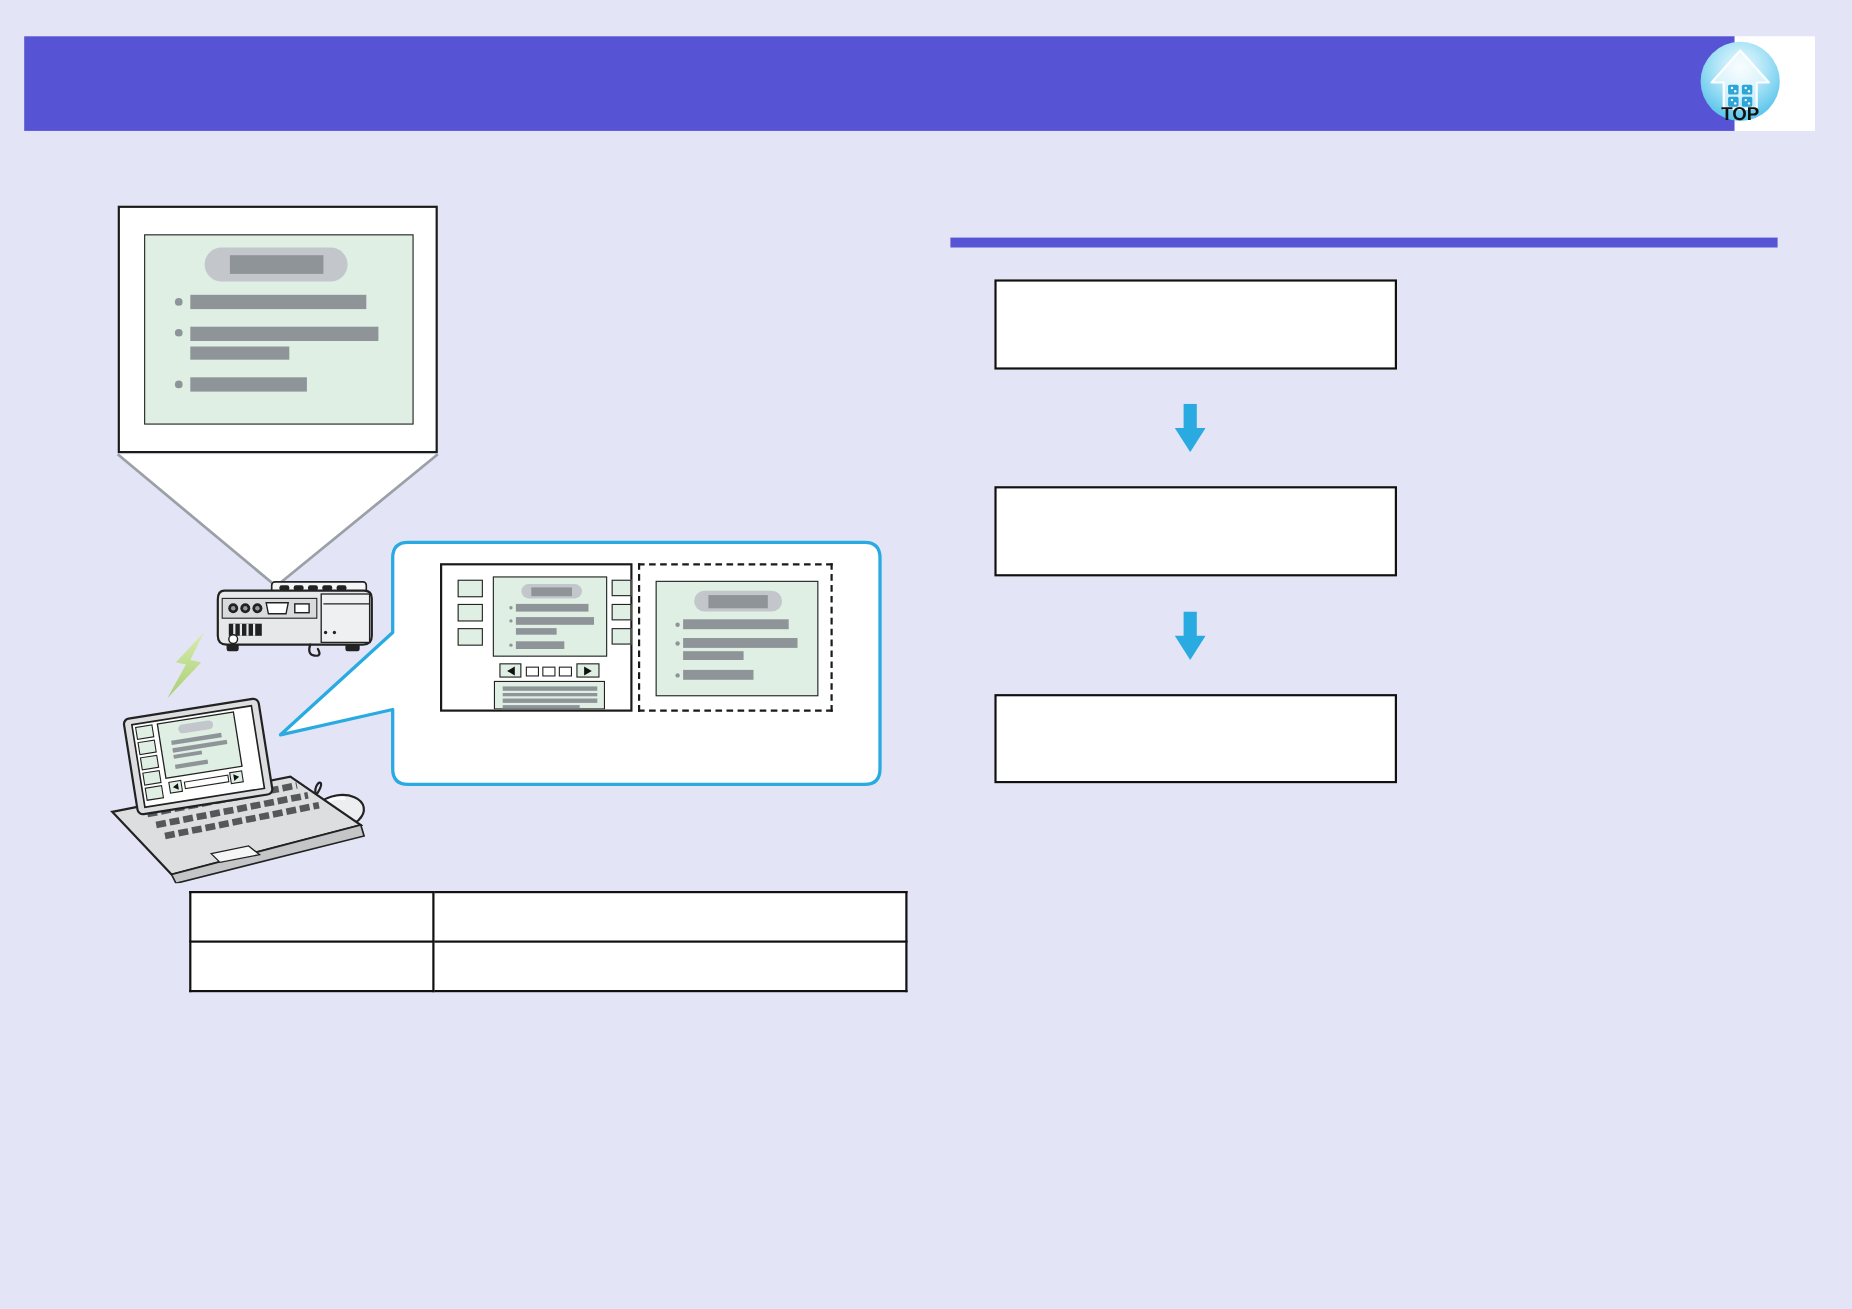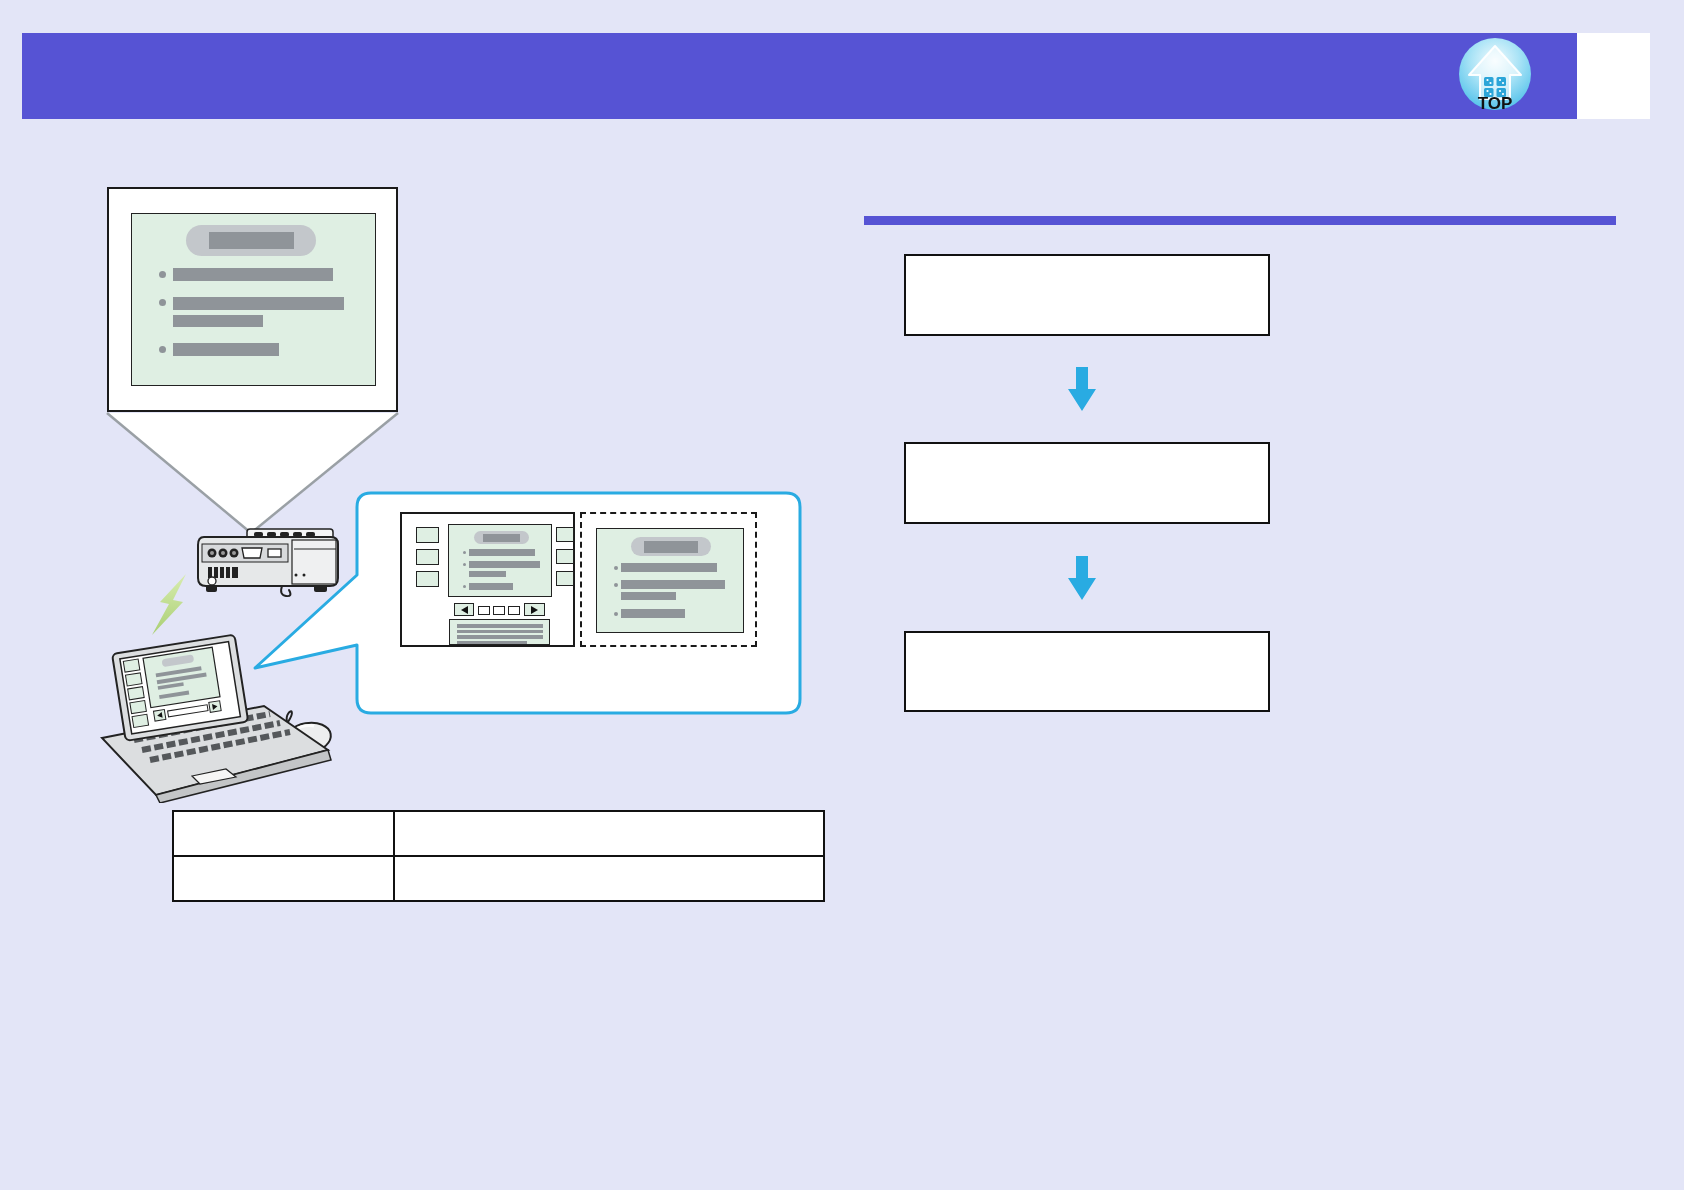--- a/index.html
+++ b/index.html
@@ -3,21 +3,21 @@
 <meta charset="utf-8">
 <style>
   html,body{margin:0;padding:0;}
   body{font-family:"Liberation Sans", sans-serif;}
   .canvas{position:relative;width:1684px;height:1190px;background:#E3E5F7;overflow:hidden;}
   .abs{position:absolute;}
 
   
   .header-bar{left:22px;top:33px;width:1555px;height:86px;background:#5653D4;}
   .header-gap{left:1577px;top:33px;width:73px;height:86px;background:#ffffff;}
-  .top-btn{left:1457px;top:37px;width:76px;height:76px;cursor:pointer;}
+  .top-btn{left:1544px;top:37px;width:76px;height:76px;cursor:pointer;}
 
   
   .bigbox{left:107px;top:187px;width:291px;height:225px;background:#ffffff;border:2px solid #1a1a1a;box-sizing:border-box;}
   .gscreen{position:absolute;left:22px;top:24px;width:245px;height:173px;background:#DFEFE3;border:1.5px solid #222;box-sizing:border-box;}
   .pill{position:absolute;background:#C3C7CB;border-radius:16px;}
   .pillbar{position:absolute;background:#8F9499;}
   .bar{position:absolute;background:#8F9499;}
   .dot{position:absolute;background:#8F9499;border-radius:50%;}
 
   

